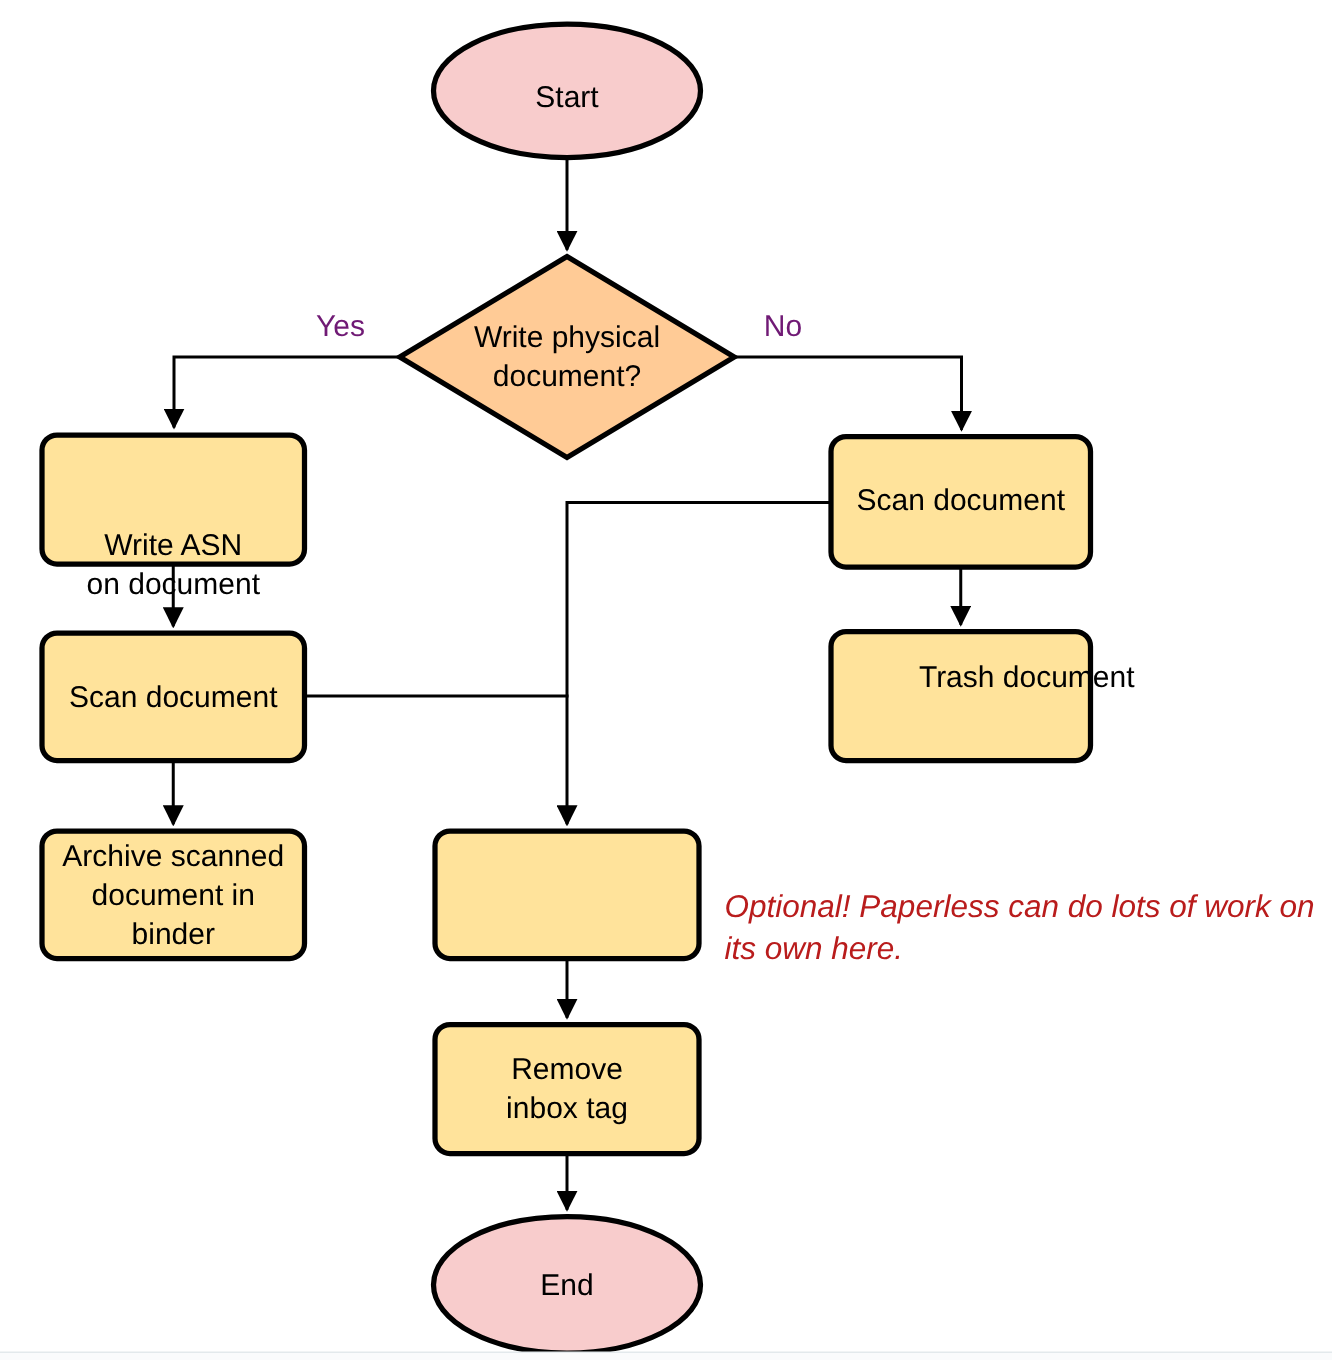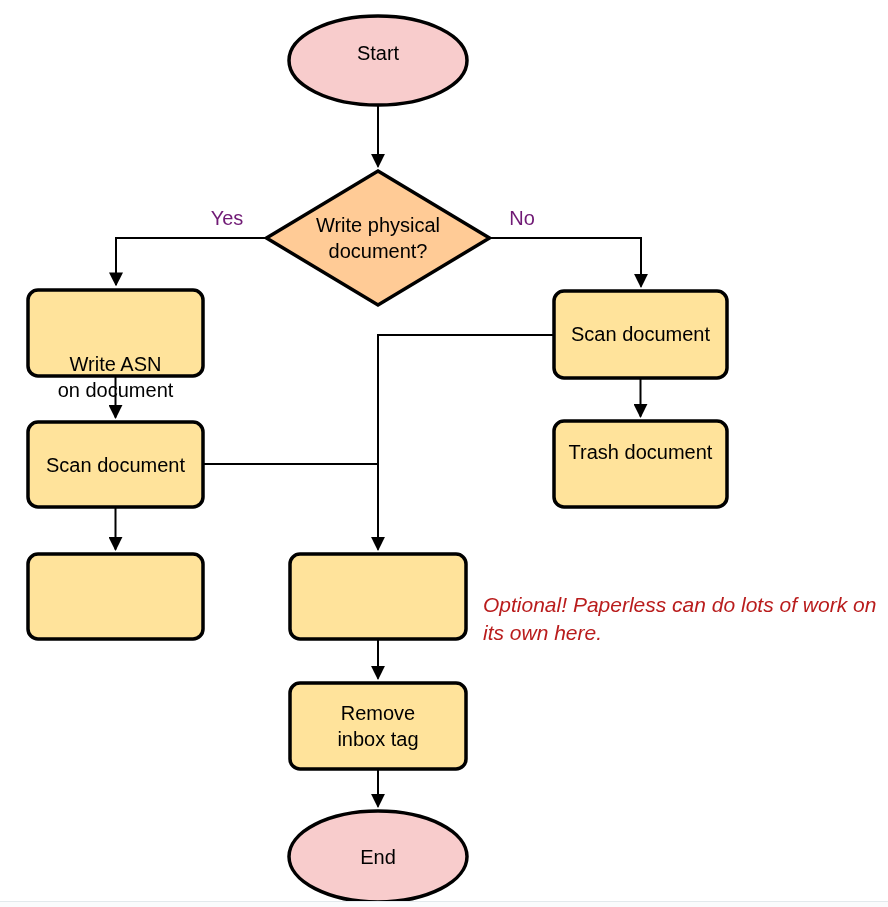--- a/index.html
+++ b/index.html
@@ -105,28 +105,31 @@
     <rect class="shape" x="28" y="290" width="175" height="86" rx="10" fill="#FFE39B"></rect>
     <rect class="shape" x="28" y="422" width="175" height="85" rx="10" fill="#FFE39B"></rect>
     <rect class="shape" x="28" y="554" width="175" height="85" rx="10" fill="#FFE39B"></rect>
     <rect class="shape" x="554" y="291" width="173" height="87" rx="10" fill="#FFE39B"></rect>
     <rect class="shape" x="554" y="421" width="173" height="86" rx="10" fill="#FFE39B"></rect>
     <rect class="shape" x="290" y="554" width="176" height="85" rx="10" fill="#FFE39B"></rect>
     <rect class="shape" x="290" y="683" width="176" height="86" rx="10" fill="#FFE39B"></rect>
     <ellipse class="shape" cx="378" cy="856.5" rx="89" ry="45.5" fill="#F8CCCC"></ellipse>
   </svg>
 
-  <div class="nlabel" style="left:289px; top:8px; width:178px; height:89px;">Start</div>
+  <div class="nlabel" style="left:289px; top:20px; width:178px; height:89px;">Start</div>
   <div class="nlabel" style="left:283px; top:196px; width:190px; height:84px;">Write physical
 document?</div>
   <div class="nlabel" style="left:27px; top:289px; width:177px; height:88px;margin-top:44px;">Write ASN
 on document</div>
   <div class="nlabel" style="left:27px; top:421px; width:177px; height:87px;">Scan document</div>
+  <div class="nlabel" style="left:27px; top:553px; width:177px; height:87px;">Archive scanned
+document in
+binder</div>
   <div class="nlabel" style="left:553px; top:290px; width:175px; height:88px;">Scan document</div>
-  <div class="nlabel" style="left:553px; top:420px; width:175px; height:64px;">Trash document</div>
+  <div class="nlabel" style="left:553px; top:420px; width:175px; height:64px;padding-left:44px;">Trash document</div>
   <div class="nlabel" style="left:289px; top:682px; width:178px; height:88px;">Remove
 inbox tag</div>
   <div class="nlabel" style="left:289px; top:811px; width:178px; height:91px;">End</div>
 
   <div class="edge-label" style="left:196px; top:207px; width:62px;">Yes</div>
   <div class="edge-label" style="left:491px; top:207px; width:62px;">No</div>
 
   <div class="note">Optional! Paperless can do lots of work on
 its own here.</div>
 

